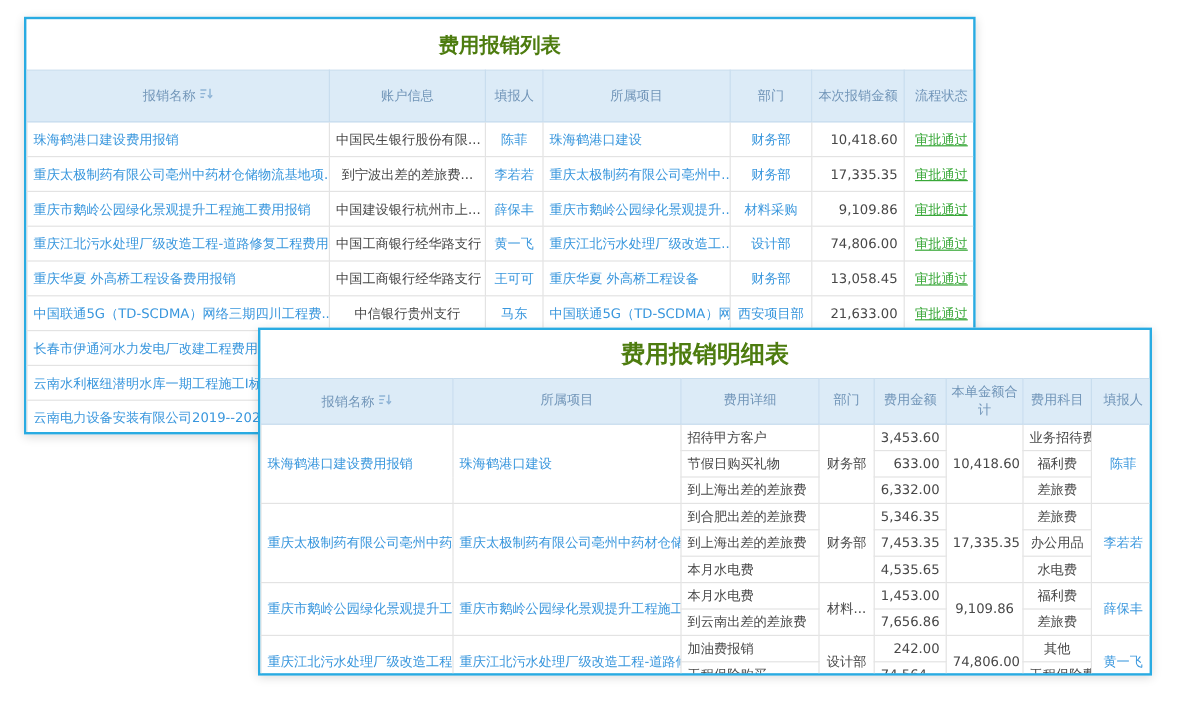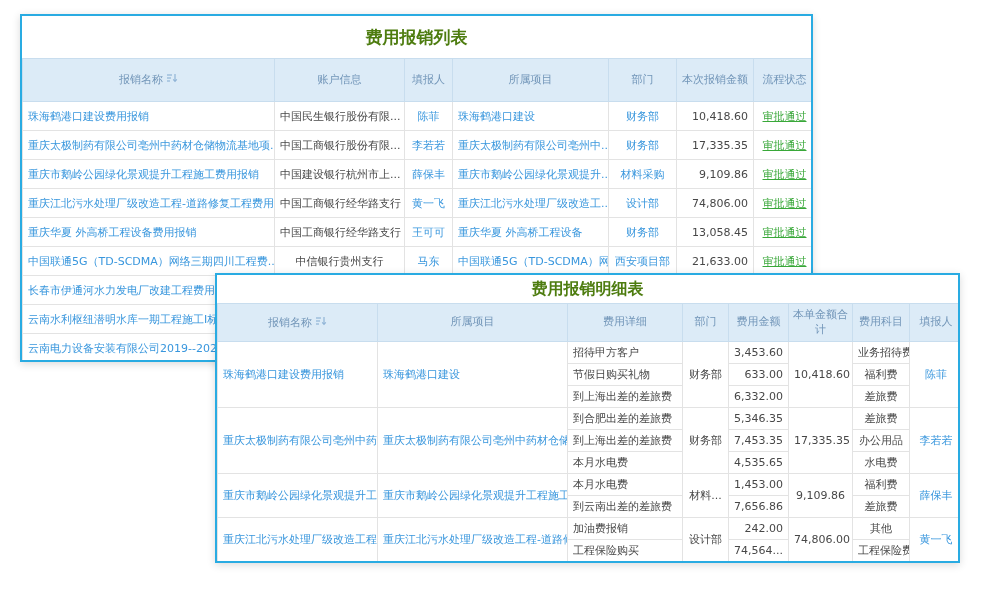--- a/index.html
+++ b/index.html
@@ -14,21 +14,21 @@
     overflow: hidden;
   }
   #list-panel  { left: 20px;  top: 14px;  width: 793px; height: 348px; z-index: 1; }
   #detail-panel{ left: 215px; top: 273px; width: 745px; height: 290px; z-index: 2; }
 
   .panel-title {
     display: flex; align-items: center; justify-content: center;
     font-weight: bold; color: #4d7c0f;
   }
   #list-panel .panel-title   { height: 42px; font-size: 17px; }
-  #detail-panel .panel-title { height: 28px; font-size: 16px; font-family: Liberation Mono, monospace; }
+  #detail-panel .panel-title { height: 40px; font-size: 20px; font-family: Liberation Mono, monospace; }
 
   table { border-collapse: collapse; table-layout: fixed; width: 100%; }
 
   th {
     background: #dcebf7; color: #7195b8; font-weight: normal;
     font-size: 11px; border: 1px solid #c8ddee; vertical-align: middle;
     text-align: center; line-height: 1.3; padding: 2px;
   }
   #list-panel th   { height: 43px; }
   #detail-panel th { height: 38px; }
@@ -90,21 +90,21 @@
         <td class="al link">珠海鹤港口建设费用报销</td>
         <td class="ac">中国民生银行股份有限...</td>
         <td class="ac link">陈菲</td>
         <td class="al link">珠海鹤港口建设</td>
         <td class="ac link">财务部</td>
         <td class="ar">10,418.60</td>
         <td class="ac status">审批通过</td>
       </tr>
       <tr>
         <td class="al link">重庆太极制药有限公司亳州中药材仓储物流基地项...</td>
-        <td class="ac">中国工商银行股份有限...</td>
+        <td class="ac">到宁波出差的差旅费...</td>
         <td class="ac link">李若若</td>
         <td class="al link">重庆太极制药有限公司亳州中...</td>
         <td class="ac link">财务部</td>
         <td class="ar">17,335.35</td>
         <td class="ac status">审批通过</td>
       </tr>
       <tr>
         <td class="al link">重庆市鹅岭公园绿化景观提升工程施工费用报销</td>
         <td class="ac">中国建设银行杭州市上...</td>
         <td class="ac link">薛保丰</td>

